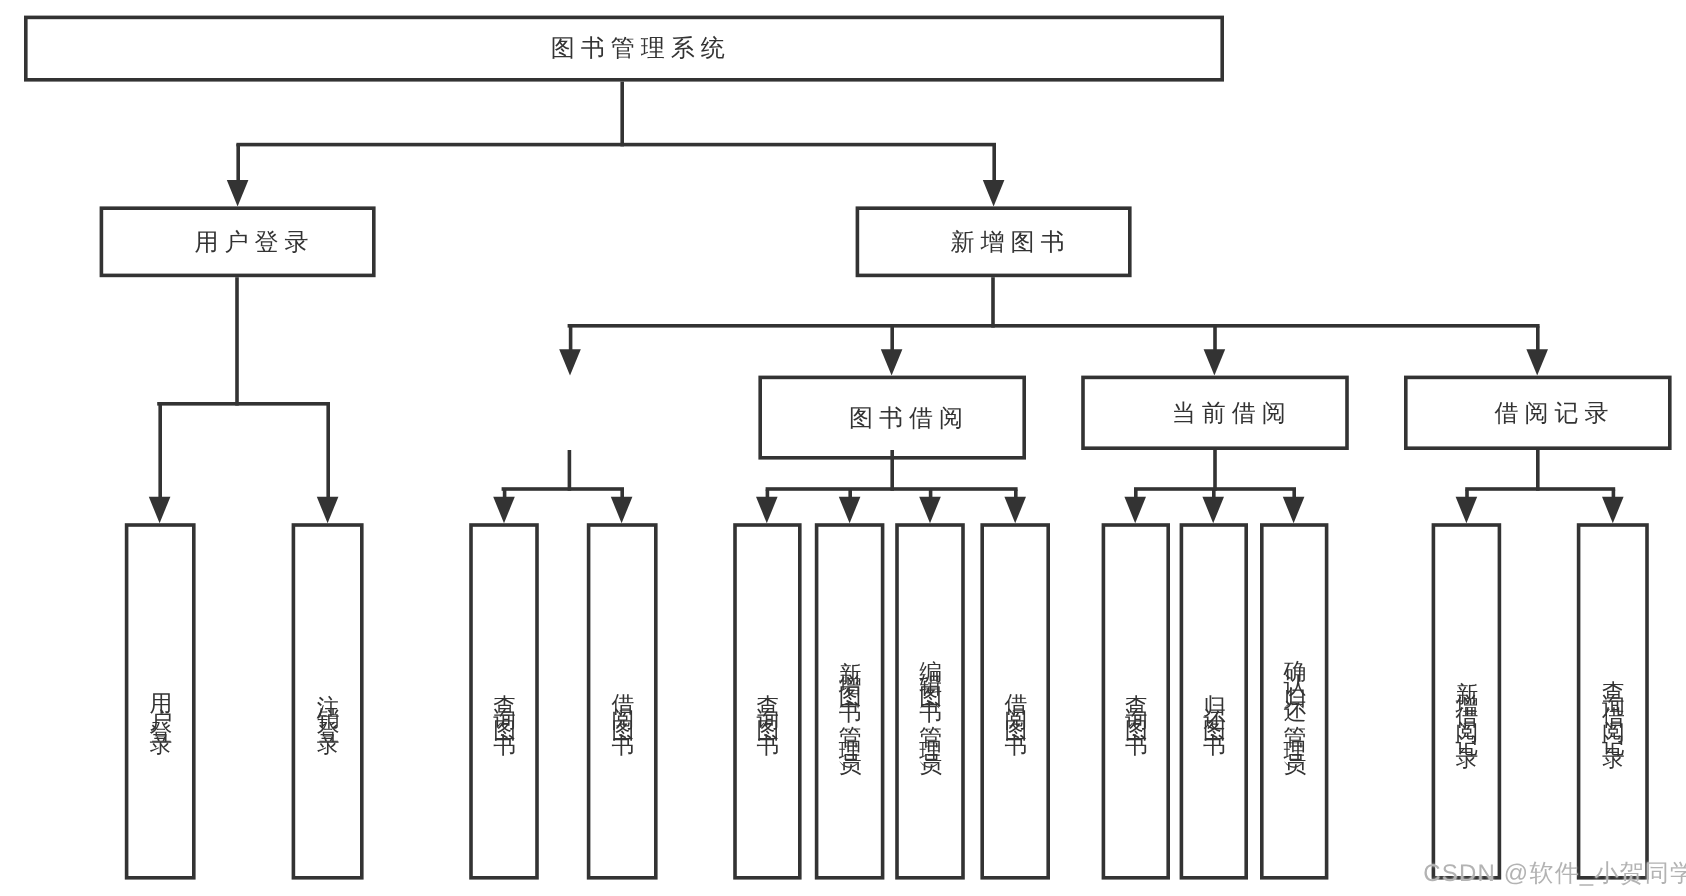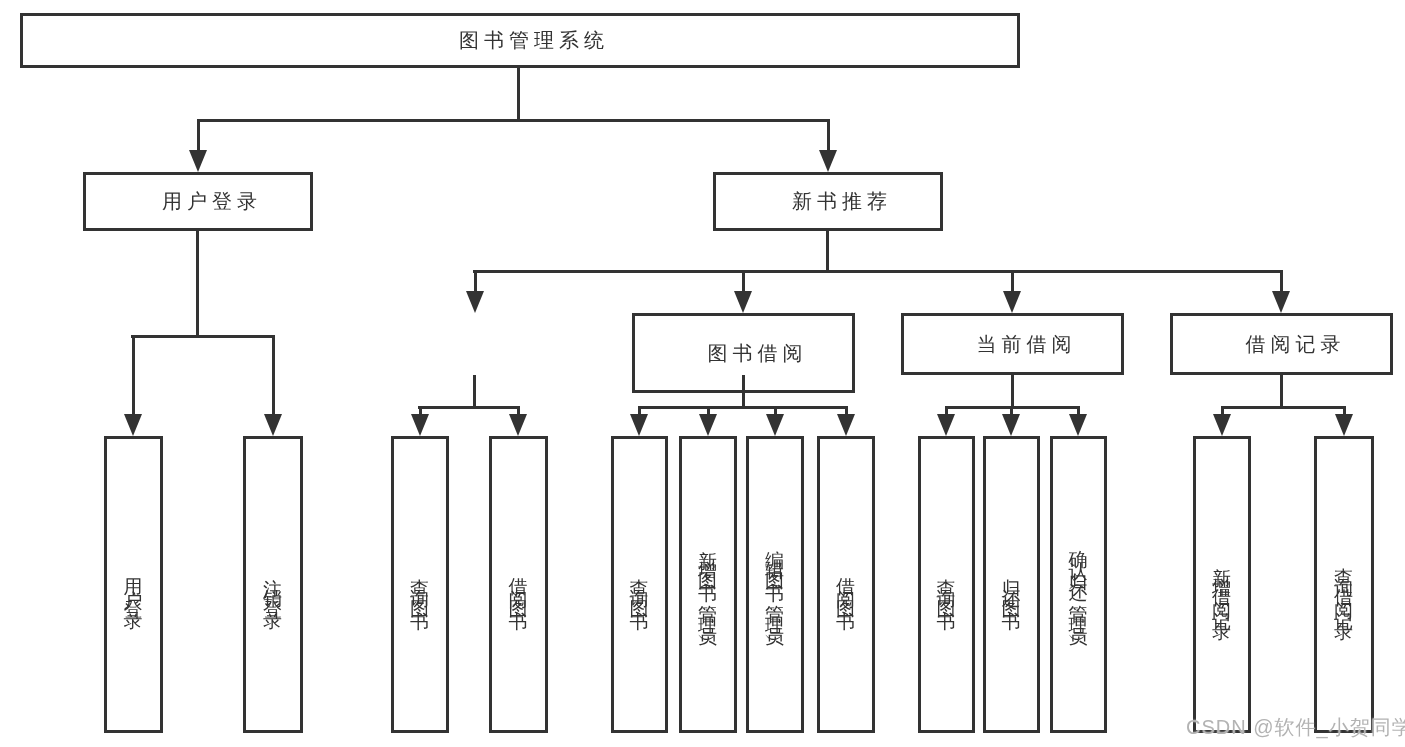--- a/index.html
+++ b/index.html
@@ -67,35 +67,35 @@
 <div class="canvas">
 
   <div class="box hbox" style="left:20px;top:13px;width:1000px;height:55px">图书管理系统</div>
 
   <div class="vl" style="left:517px;top:68px;height:54px"></div>
   <div class="hl" style="left:197px;top:119px;width:633px"></div>
   <div class="arrow" style="left:189px;top:120px;height:52px"></div>
   <div class="arrow" style="left:819px;top:120px;height:52px"></div>
 
   <div class="box hbox" style="left:83px;top:172px;width:230px;height:59px">用户登录</div>
-  <div class="box hbox" style="left:713px;top:172px;width:230px;height:59px">新书推荐</div>
+  <div class="box hbox" style="left:713px;top:172px;width:230px;height:59px">新增图书</div>
 
   <div class="vl" style="left:196px;top:231px;height:107px"></div>
   <div class="hl" style="left:131px;top:335px;width:144px"></div>
   <div class="arrow" style="left:124px;top:337px;height:99px"></div>
   <div class="arrow" style="left:264px;top:337px;height:99px"></div>
 
   <div class="vl" style="left:826px;top:231px;height:42px"></div>
   <div class="hl" style="left:473px;top:270px;width:810px"></div>
   <div class="arrow" style="left:466px;top:272px;height:41px"></div>
   <div class="arrow" style="left:734px;top:272px;height:41px"></div>
   <div class="arrow" style="left:1003px;top:272px;height:41px"></div>
   <div class="arrow" style="left:1272px;top:272px;height:41px"></div>
 
-  <div class="box hbox" style="left:632px;top:313px;width:223px;height:80px">图书借阅</div>
+  <div class="box hbox" style="left:632px;top:313px;width:223px;height:70px">图书借阅</div>
   <div class="box hbox" style="left:901px;top:313px;width:223px;height:62px">当前借阅</div>
   <div class="box hbox" style="left:1170px;top:313px;width:223px;height:62px">借阅记录</div>
 
   <div class="vl" style="left:473px;top:375px;height:34px"></div>
   <div class="hl" style="left:418px;top:406px;width:102px"></div>
   <div class="arrow" style="left:411px;top:408px;height:28px"></div>
   <div class="arrow" style="left:509px;top:408px;height:28px"></div>
 
   <div class="vl" style="left:742px;top:375px;height:34px"></div>
   <div class="hl" style="left:638px;top:406px;width:210px"></div>

